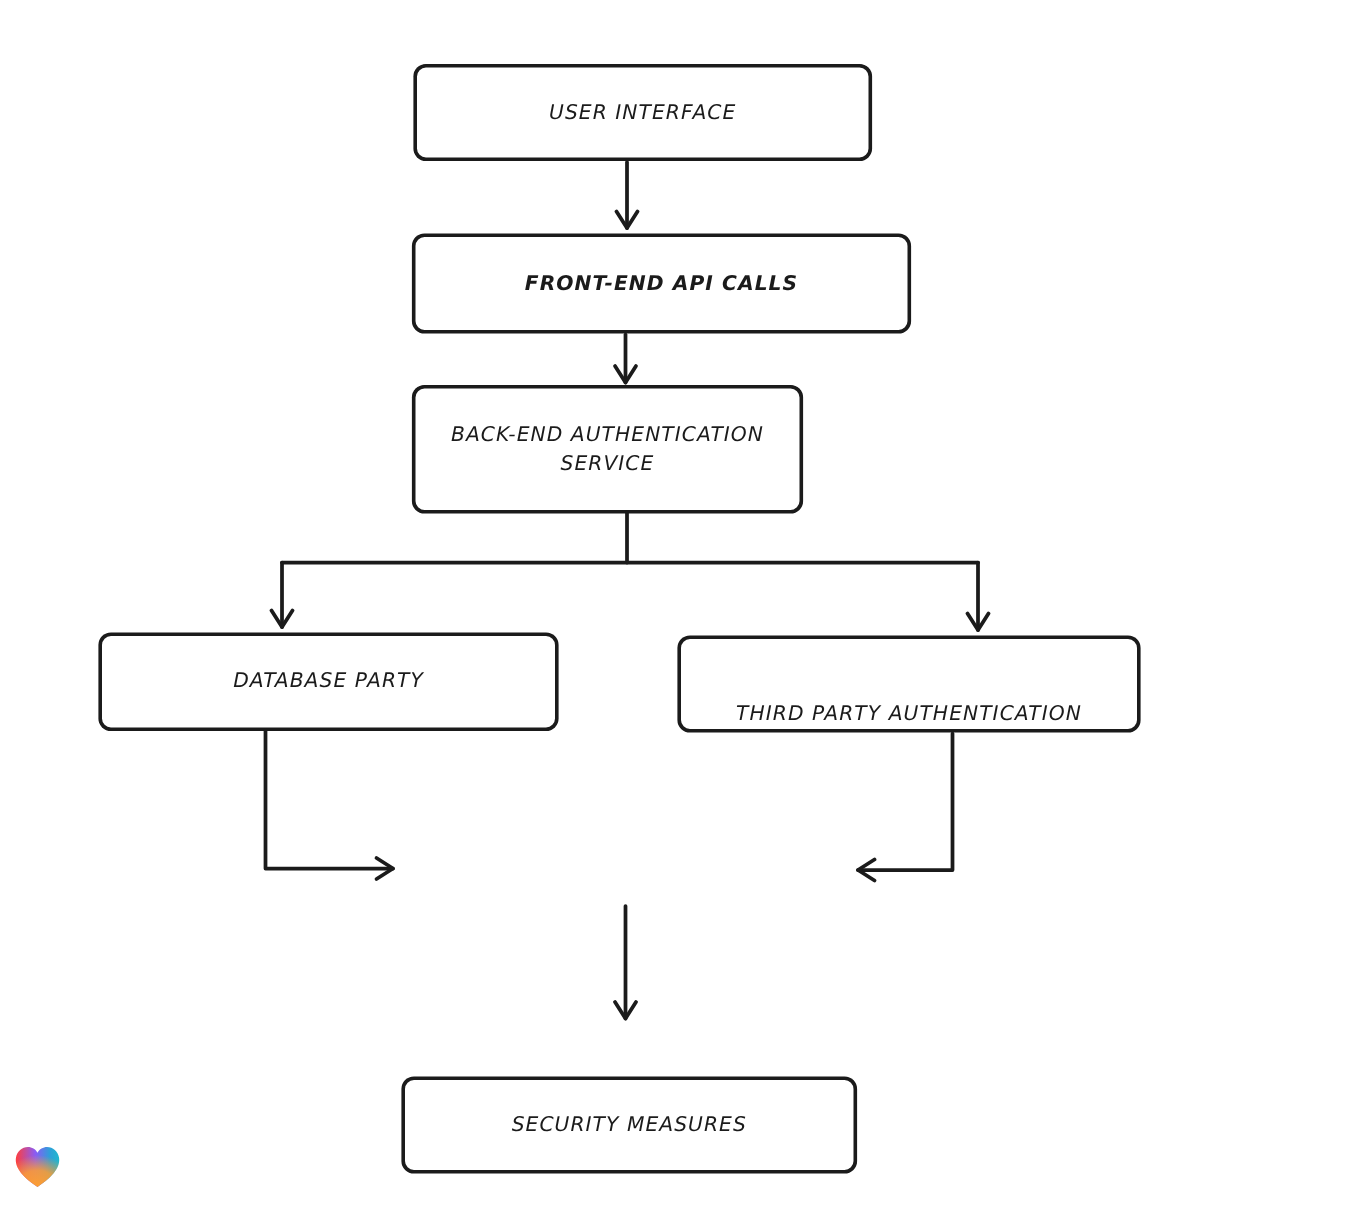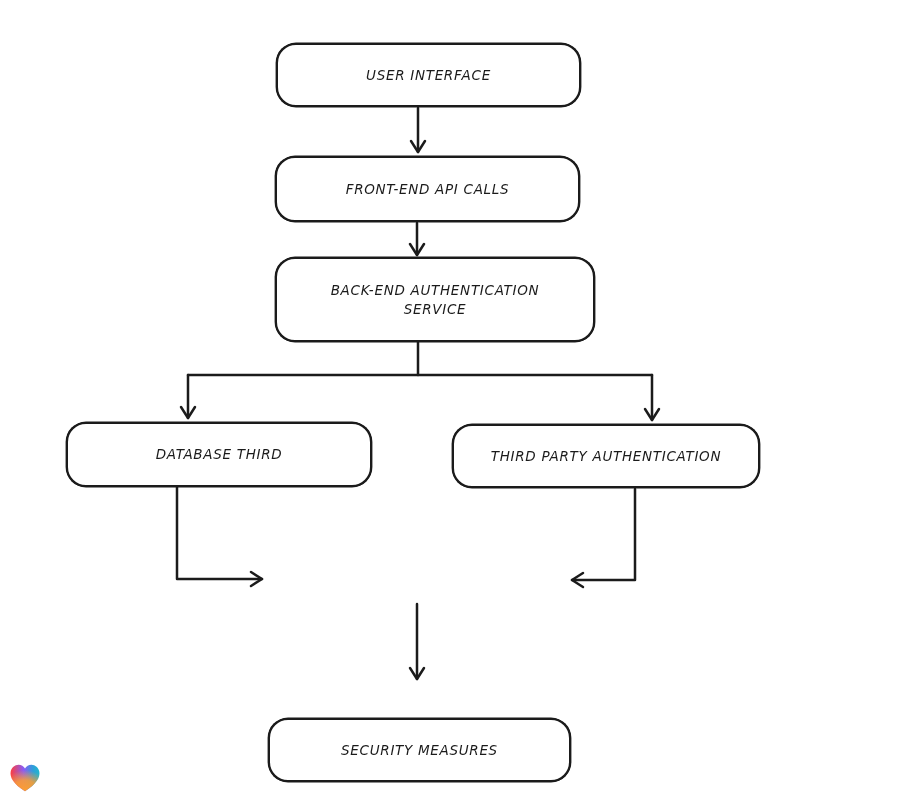--- a/index.html
+++ b/index.html
@@ -19,21 +19,21 @@
     position: absolute;
     inset: 0;
     width: 911px;
     height: 810px;
   }
   .node {
     position: absolute;
     box-sizing: border-box;
     background: #ffffff;
     border: 2.8px solid #1b1b1b;
-    border-radius: 20px;
+    border-radius: 8px;
     display: flex;
     align-items: center;
     justify-content: center;
     text-align: center;
     box-shadow: 0 0 0 0.4px #1b1b1b;
   }
   .node .label {
     font-style: italic;
     font-size: 13.5px;
     letter-spacing: 0.7px;
@@ -76,33 +76,33 @@
       <polyline points="177,487 177,579 262,579" marker-end="url(#ah)"></polyline>
       <polyline points="635,489 635,580 572,580" marker-end="url(#ah)"></polyline>
       <polyline points="417,604 417,679" marker-end="url(#ah)"></polyline>
     </g>
   </svg>
 
   <div class="node" style="left:276px; top:43px; width:305px; height:64px;">
     <span class="label">USER INTERFACE</span>
   </div>
 
-  <div class="node" style="left:275px; top:156px; width:305px; height:66px;">
+  <div class="node" style="left:275px; top:156px; width:332px; height:66px;font-weight:bold;">
     <span class="label">FRONT-END API CALLS</span>
   </div>
 
-  <div class="node" style="left:275px; top:257px; width:320px; height:85px;">
+  <div class="node" style="left:275px; top:257px; width:260px; height:85px;">
     <span class="label wrap w250">BACK-END AUTHENTICATION SERVICE</span>
   </div>
 
   <div class="node" style="left:66px; top:422px; width:306px; height:65px;">
-    <span class="label">DATABASE THIRD</span>
+    <span class="label">DATABASE PARTY</span>
   </div>
 
-  <div class="node" style="left:452px; top:424px; width:308px; height:64px;">
+  <div class="node" style="left:452px; top:424px; width:308px; height:64px;align-items:flex-end;">
     <span class="label">THIRD PARTY AUTHENTICATION</span>
   </div>
 
 
   <div class="node" style="left:268px; top:684px; width:303px; height:64px;margin-top:34px;">
     <span class="label">SECURITY MEASURES</span>
   </div>
 
   <svg class="logo" viewBox="0 0 32 32" xmlns="http://www.w3.org/2000/svg">
     <defs>

